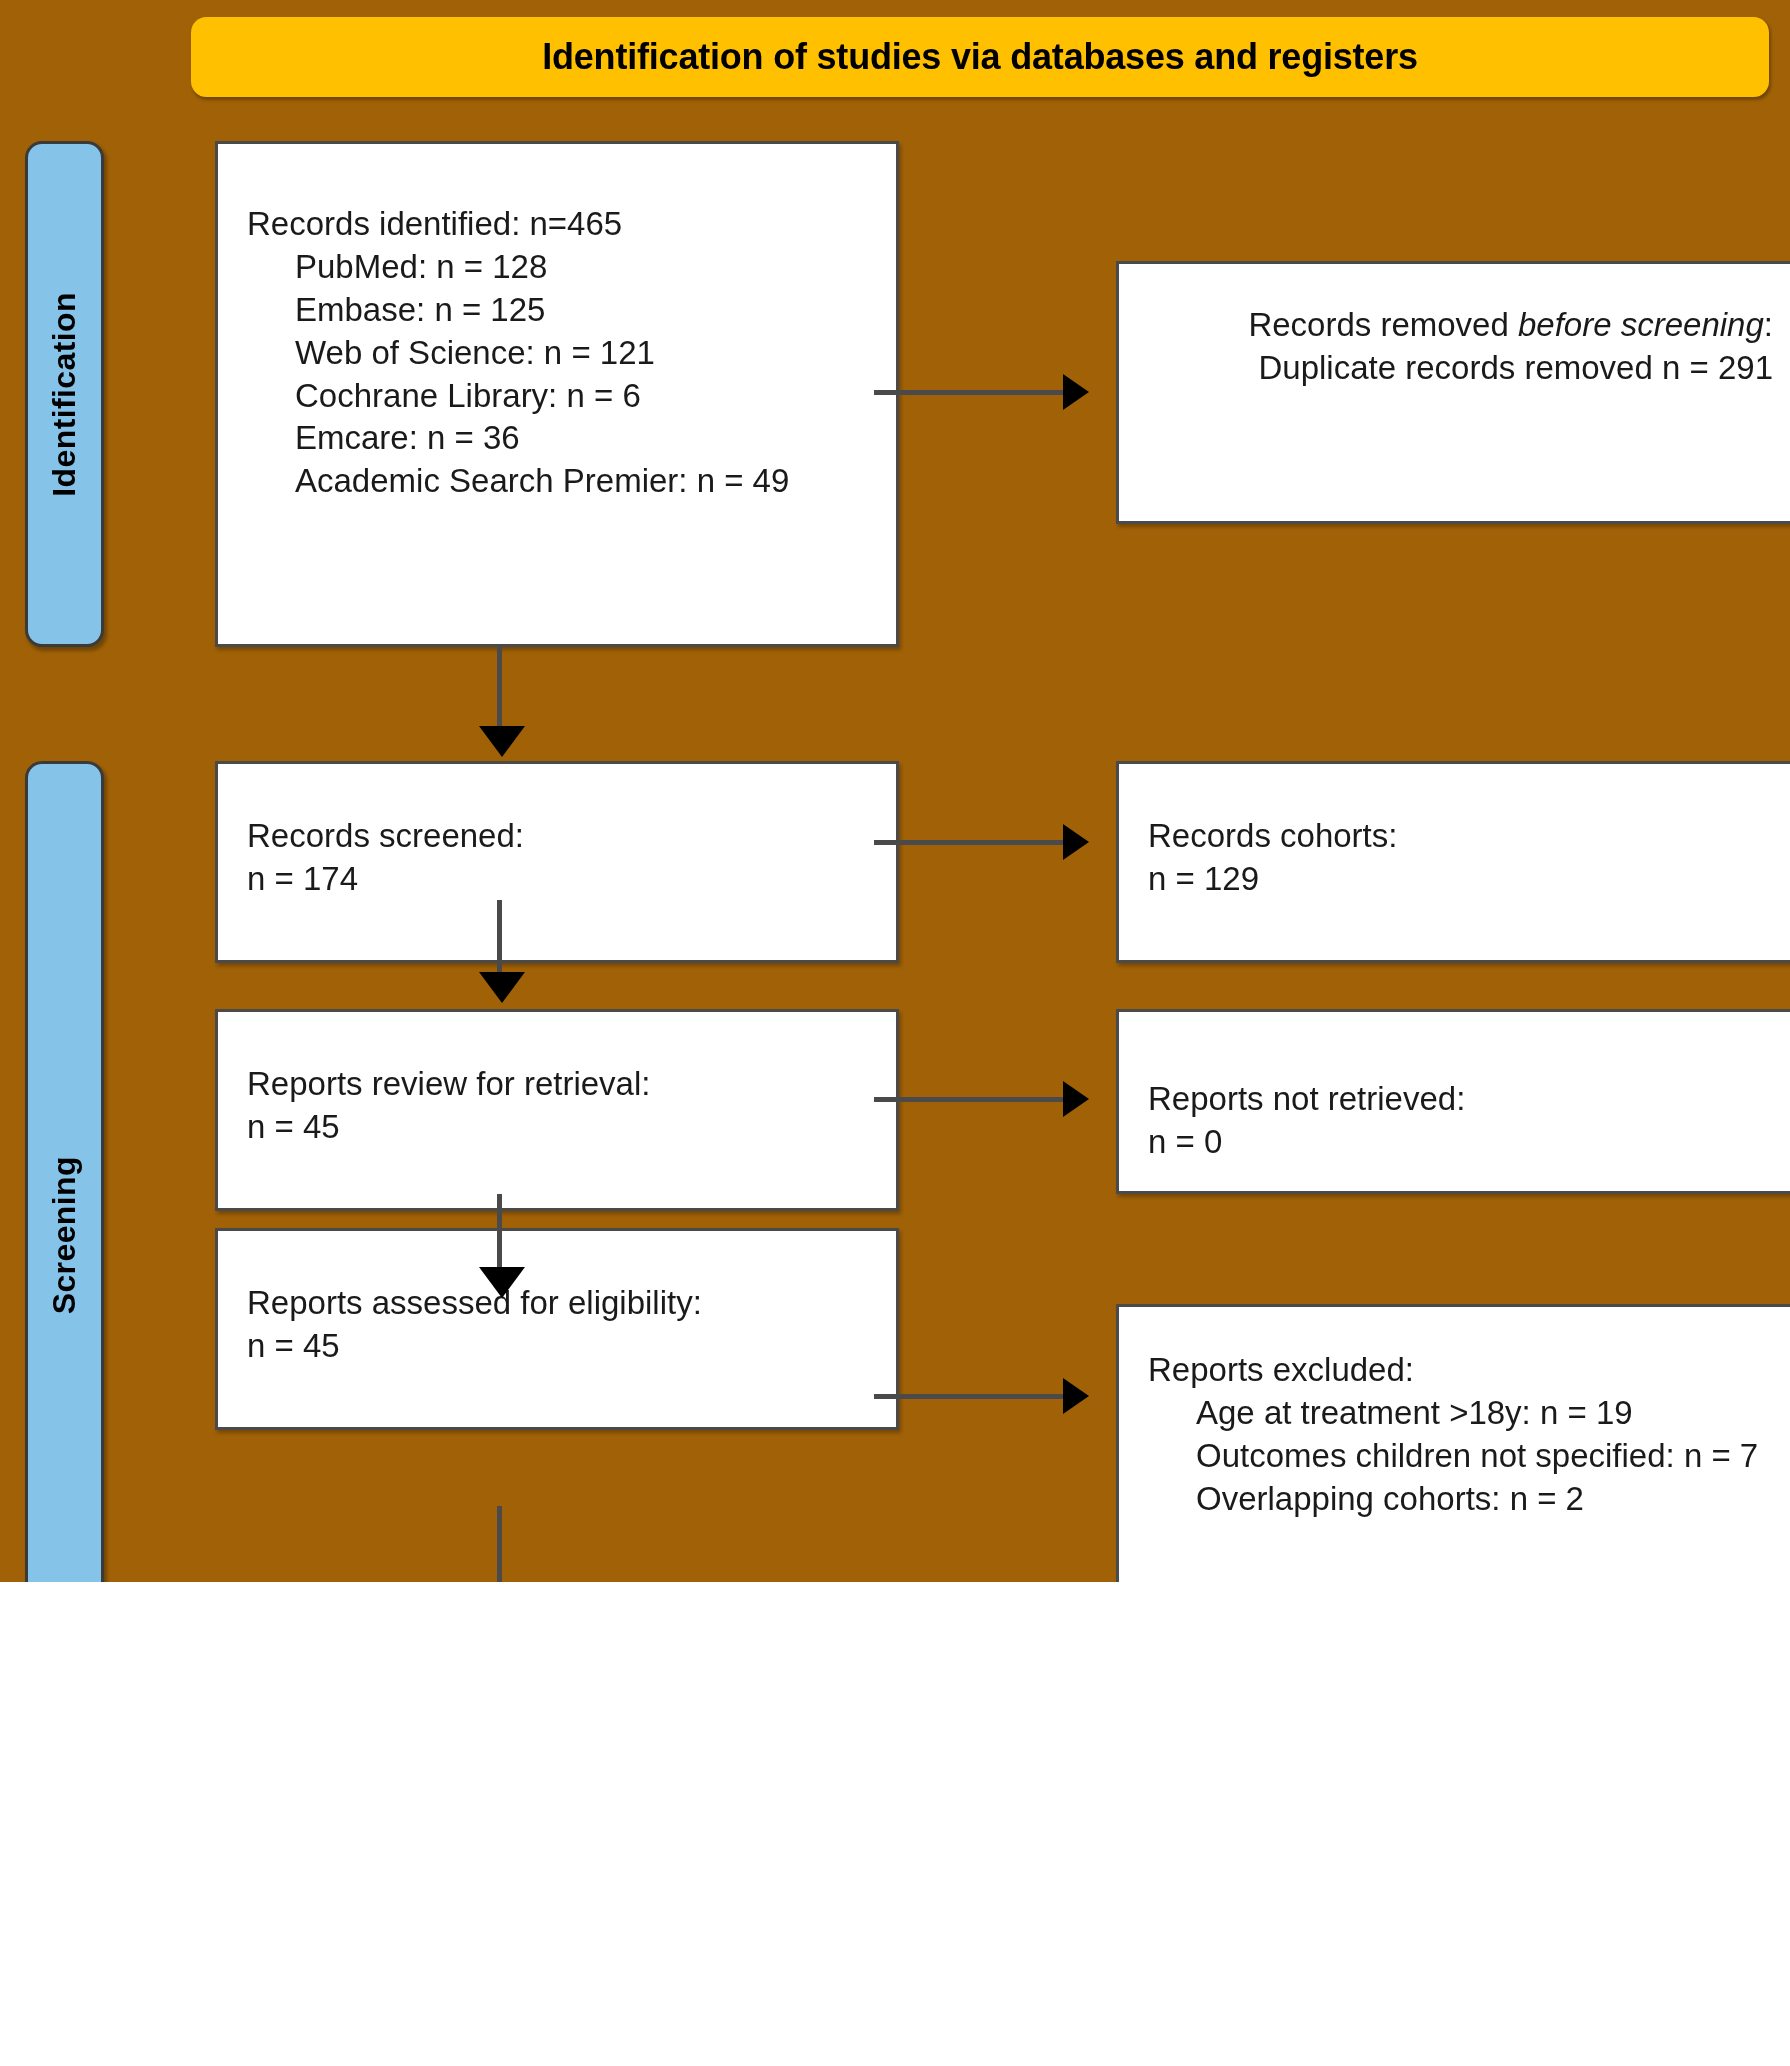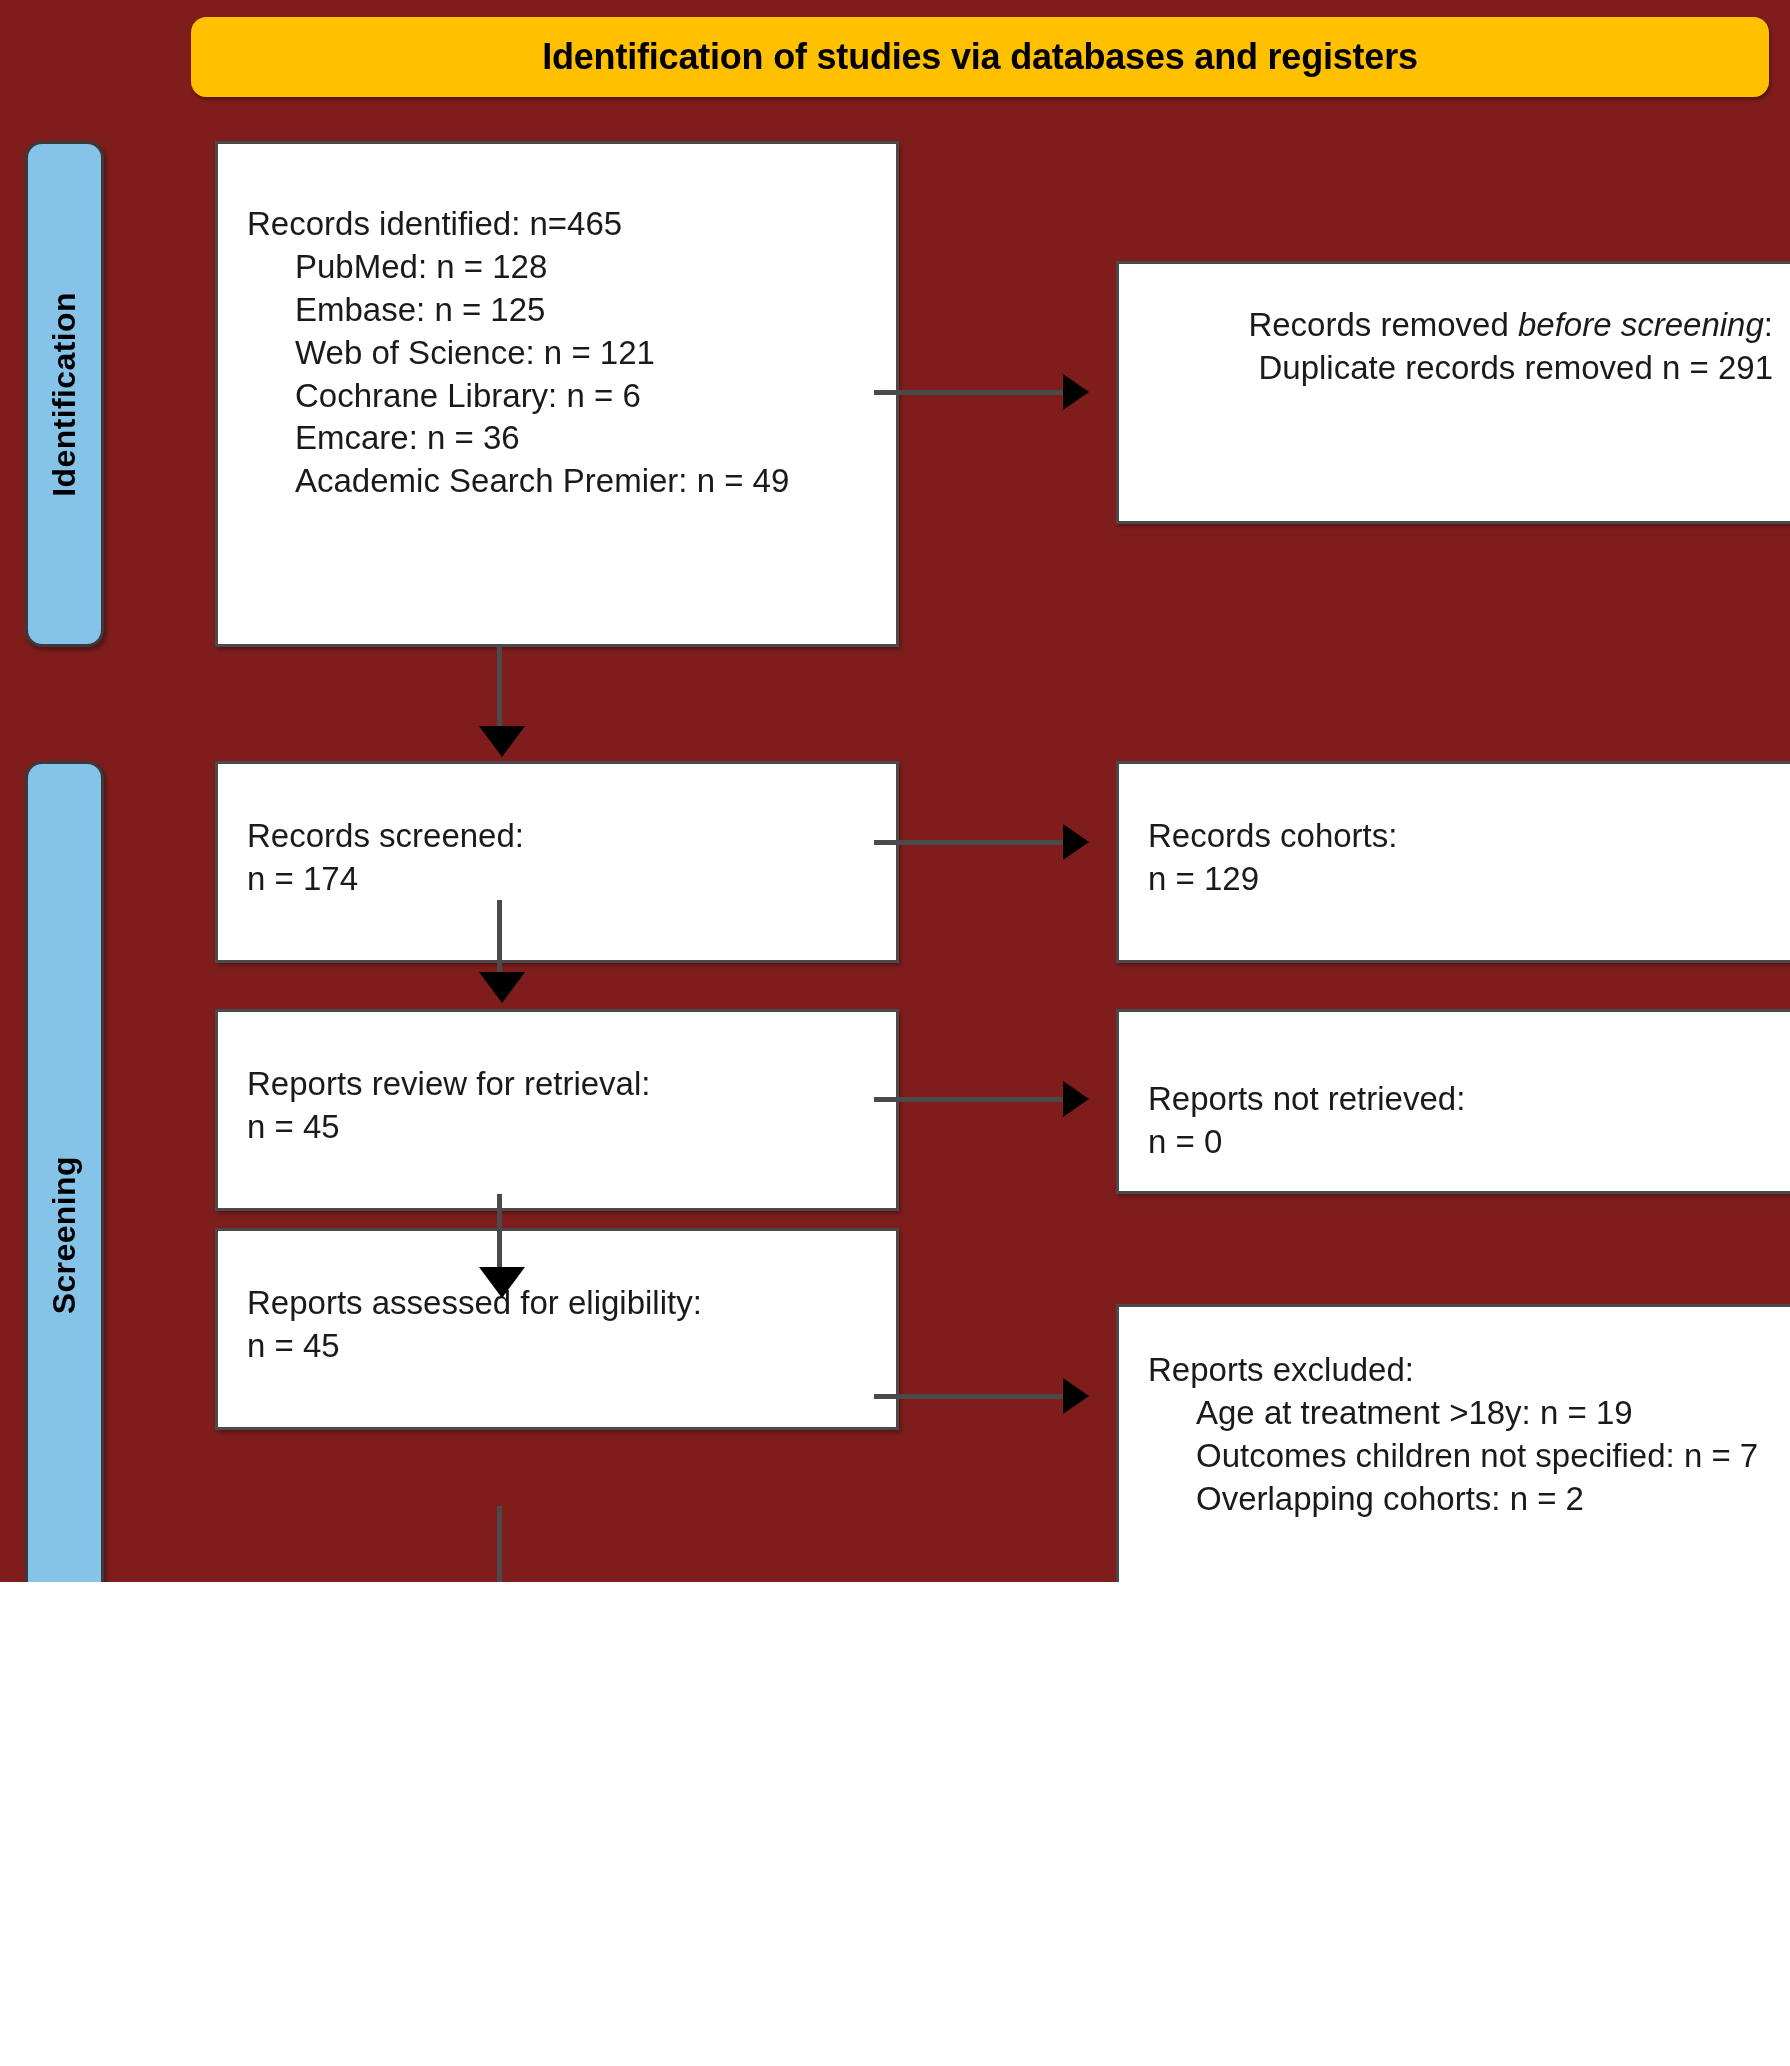--- a/index.html
+++ b/index.html
@@ -7,21 +7,21 @@
     padding: 0;
     background: #ffffff;
   }
   body {
     font-family: "Liberation Sans", sans-serif;
   }
   #canvas {
     position: relative;
     width: 1790px;
     height: 1582px;
-    background: #7f1d1d;
+    background: #a16207;
     overflow: hidden;
   }
 
   
   .banner {
     position: absolute;
     left: 191px;
     top: 17px;
     width: 1578px;
     height: 80px;

